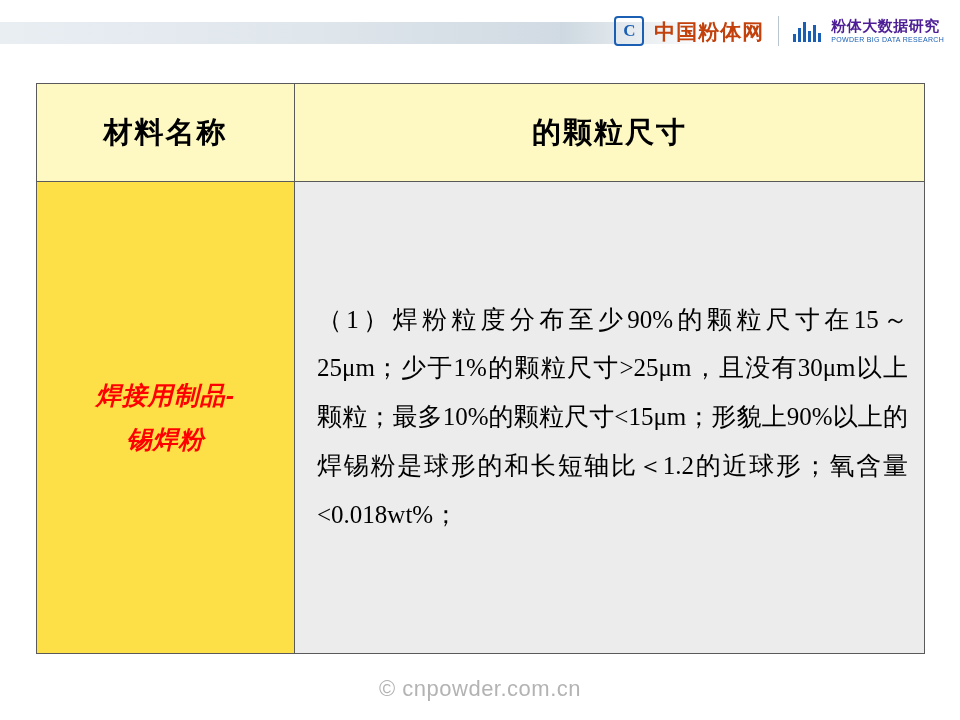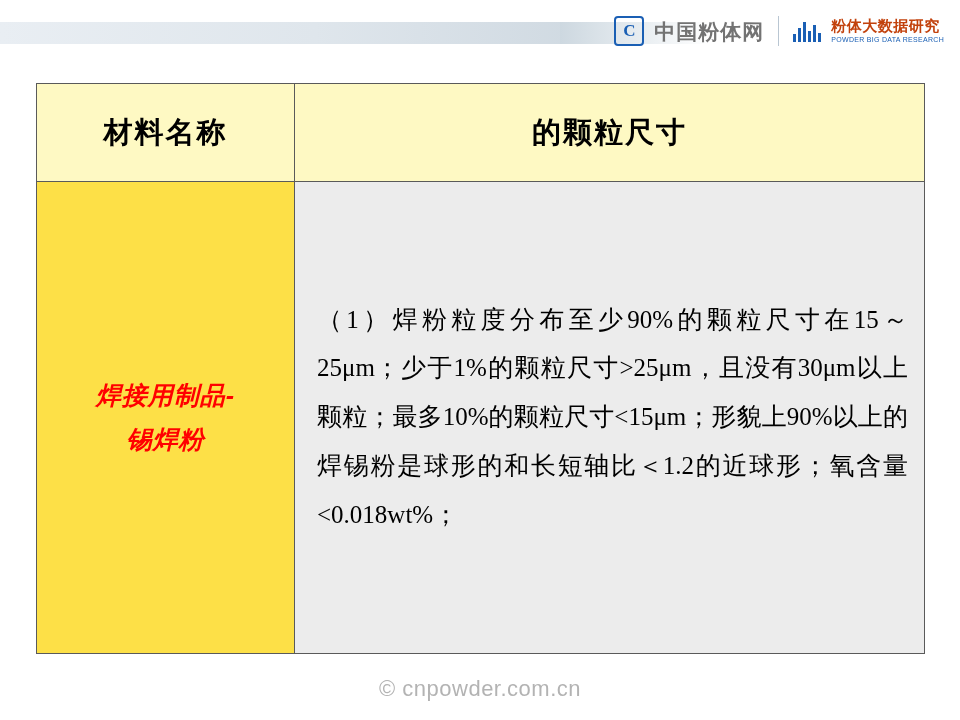--- a/index.html
+++ b/index.html
@@ -64,21 +64,21 @@
     align-items: center;
     justify-content: center;
     color: #1a5fb4;
     font-size: 17px;
     font-weight: bold;
     font-family: "Liberation Serif", serif;
   }
   .logo-text-cn {
     font-size: 21px;
     font-weight: bold;
-    color: #737373;
+    color: #c2410c;
     letter-spacing: 1px;
     line-height: 1;
   }
   .logo-divider {
     width: 1px;
     height: 30px;
     background: #b9c6d2;
     margin: 0 4px;
   }
   .bars-icon {
@@ -94,21 +94,21 @@
   }
   .logo-right {
     display: flex;
     flex-direction: column;
     justify-content: center;
     line-height: 1.05;
   }
   .logo-right .cn {
     font-size: 15px;
     font-weight: bold;
-    color: #c2410c;
+    color: #4c1d95;
     letter-spacing: 0.5px;
   }
   .logo-right .en {
     font-size: 7px;
     color: #1a5fb4;
     letter-spacing: 0.3px;
     margin-top: 2px;
   }
 
   

